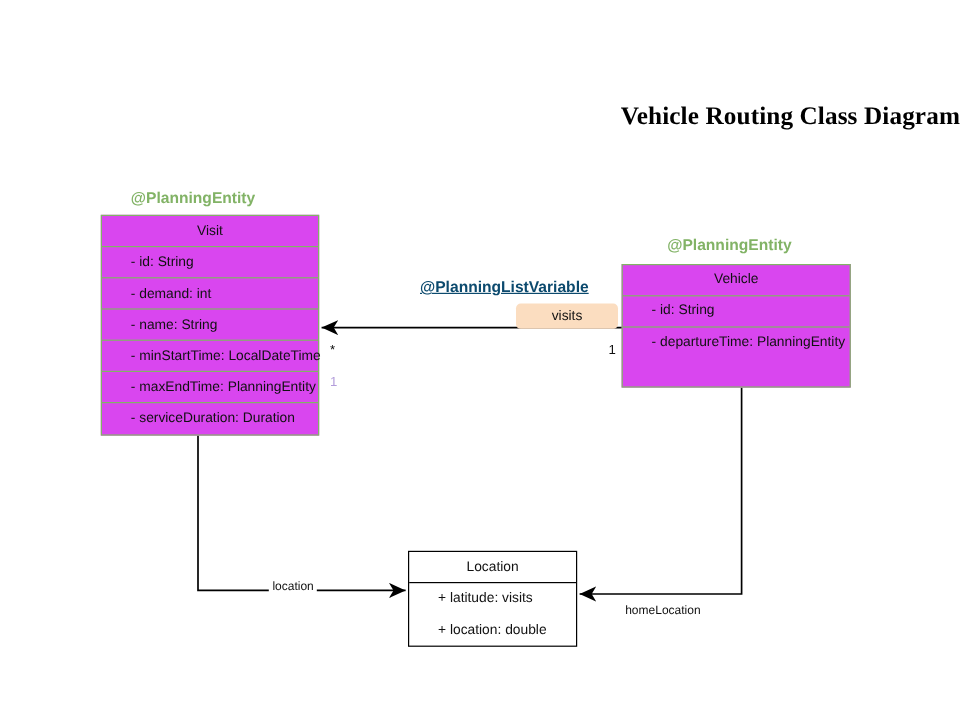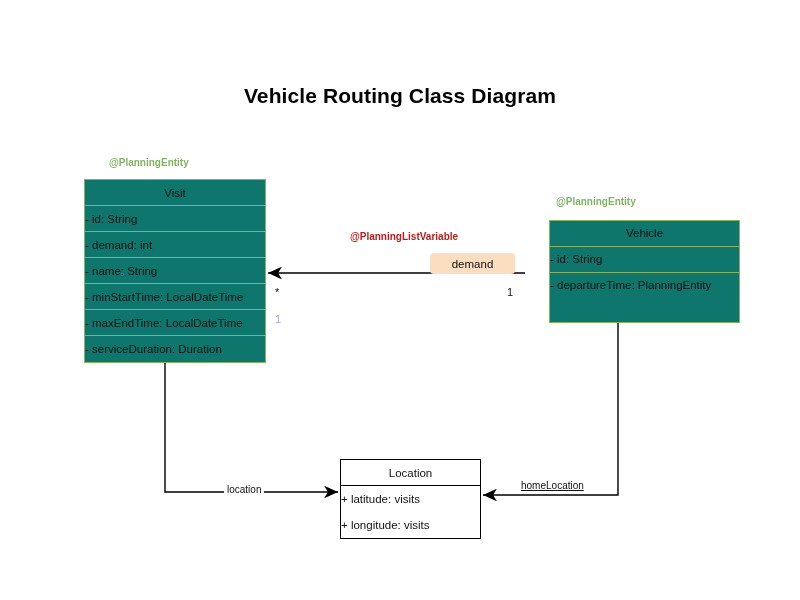--- a/index.html
+++ b/index.html
@@ -18,25 +18,26 @@
     width: 800px;
     height: 600px;
   }
 
   
   #diagram-title {
     position: absolute;
     left: 0;
     top: 84px;
     width: 800px;
-    text-align: center;
+    text-align: right;
     font-size: 21px;
     font-weight: bold;
     color: #000000;
     letter-spacing: 0.1px;
+    font-family: Liberation Serif, serif;
   }
 
   
   .uml-class {
     position: absolute;
     box-sizing: border-box;
     display: flex;
     flex-direction: column;
   }
   .uml-class .row {
@@ -46,26 +47,26 @@
     font-size: 11.5px;
     color: #111111;
     white-space: nowrap;
   }
   .uml-class .row.header {
     justify-content: center;
     font-size: 11.5px;
   }
   .uml-class .row.attr {
     justify-content: flex-start;
-    padding-left: 0;
+    padding-left: 24px;
   }
 
   
   .uml-class.green {
-    background: #0f766e;
+    background: #d946ef;
     border: 1px solid #82b366;
   }
   .uml-class.green .row {
     border-bottom: 1px solid #82b366;
   }
   .uml-class.green .row:last-child {
     border-bottom: none;
   }
 
   
@@ -80,56 +81,57 @@
   
   #class-visit {
     left: 84px;
     top: 179px;
     width: 182px;
     height: 184px;
   }
   #class-visit .row { height: 30.33px; }
 
   #class-vehicle {
-    left: 549px;
+    left: 518px;
     top: 220px;
     width: 191px;
     height: 103px;
   }
   #class-vehicle .row { height: 25.75px; }
 
   #class-location {
     left: 340px;
     top: 459px;
     width: 141px;
     height: 80px;
   }
   #class-location .row { height: 26.6px; }
 
   
   .annotation {
     position: absolute;
-    font-size: 10px;
+    font-size: 13px;
     font-weight: bold;
     white-space: nowrap;
   }
   #ann-visit {
     left: 109px;
     top: 157px;
     color: #82b366;
   }
   #ann-vehicle {
     left: 556px;
     top: 196px;
     color: #82b366;
   }
   #ann-listvar {
     left: 350px;
     top: 231px;
-    color: #b91c1c;
+    color: #0c4a6e;
+    text-decoration: underline;
   }
 
   
   #label-visits {
     position: absolute;
     left: 430px;
     top: 253px;
     width: 85px;
     height: 21px;
     background: #fbddc0;
@@ -172,22 +174,21 @@
     padding: 0 3px;
     white-space: nowrap;
     z-index: 4;
   }
   #label-location {
     left: 224px;
     top: 484px;
   }
   #label-homelocation {
     left: 518px;
-    top: 480px;
-    text-decoration: underline;
+    top: 504px;
   }
 
   
   #connectors {
     position: absolute;
     left: 0;
     top: 0;
     width: 800px;
     height: 600px;
     pointer-events: none;
@@ -219,37 +220,37 @@
   <div class="annotation" id="ann-vehicle">@PlanningEntity</div>
 
   <div class="annotation" id="ann-listvar">@PlanningListVariable</div>
 
   <div class="uml-class green" id="class-visit">
     <div class="row header">Visit</div>
     <div class="row attr">- id: String</div>
     <div class="row attr">- demand: int</div>
     <div class="row attr">- name: String</div>
     <div class="row attr">- minStartTime: LocalDateTime</div>
-    <div class="row attr">- maxEndTime: LocalDateTime</div>
+    <div class="row attr">- maxEndTime: PlanningEntity</div>
     <div class="row attr">- serviceDuration: Duration</div>
   </div>
 
   <div class="uml-class green" id="class-vehicle">
     <div class="row header">Vehicle</div>
     <div class="row attr">- id: String</div>
     <div class="row attr">- departureTime: PlanningEntity</div>
   </div>
 
   <div class="uml-class plain" id="class-location">
     <div class="row header">Location</div>
     <div class="row attr">+ latitude: visits</div>
-    <div class="row attr">+ longitude: visits</div>
+    <div class="row attr">+ location: double</div>
   </div>
 
-  <div id="label-visits">demand</div>
+  <div id="label-visits">visits</div>
 
   <div class="mult" id="mult-star">*</div>
 
   <div class="mult" id="mult-one-purple">1</div>
 
   <div class="mult" id="mult-one-vehicle">1</div>
 
   <div class="edge-label" id="label-location">location</div>
 
   <div class="edge-label" id="label-homelocation">homeLocation</div>

